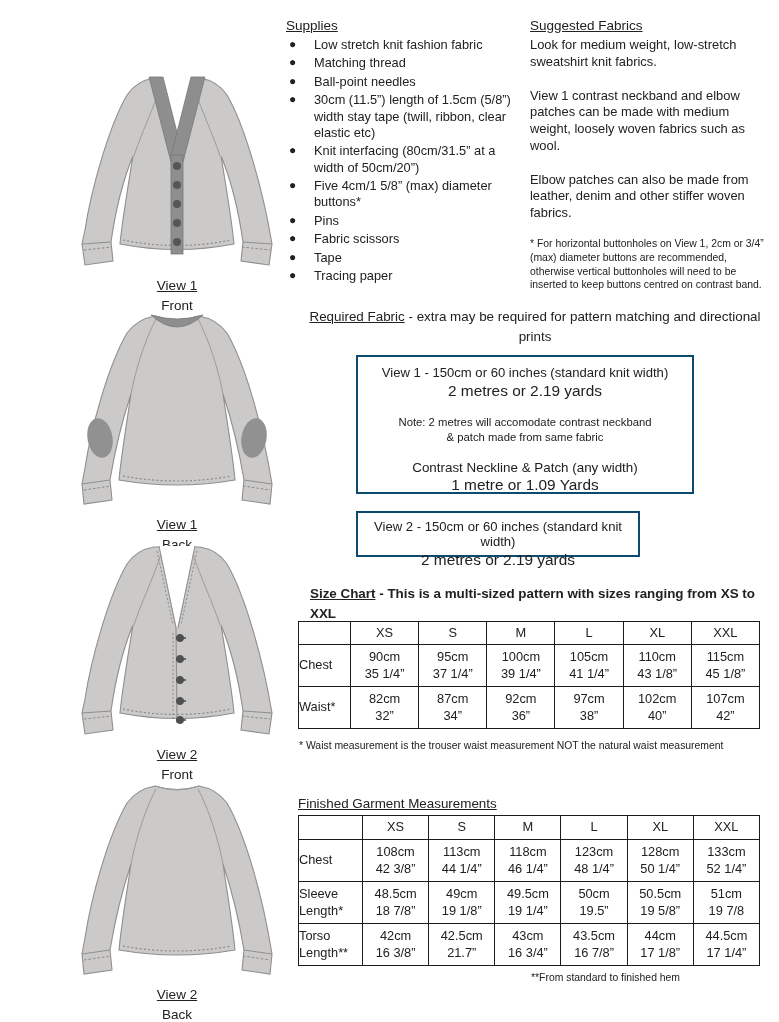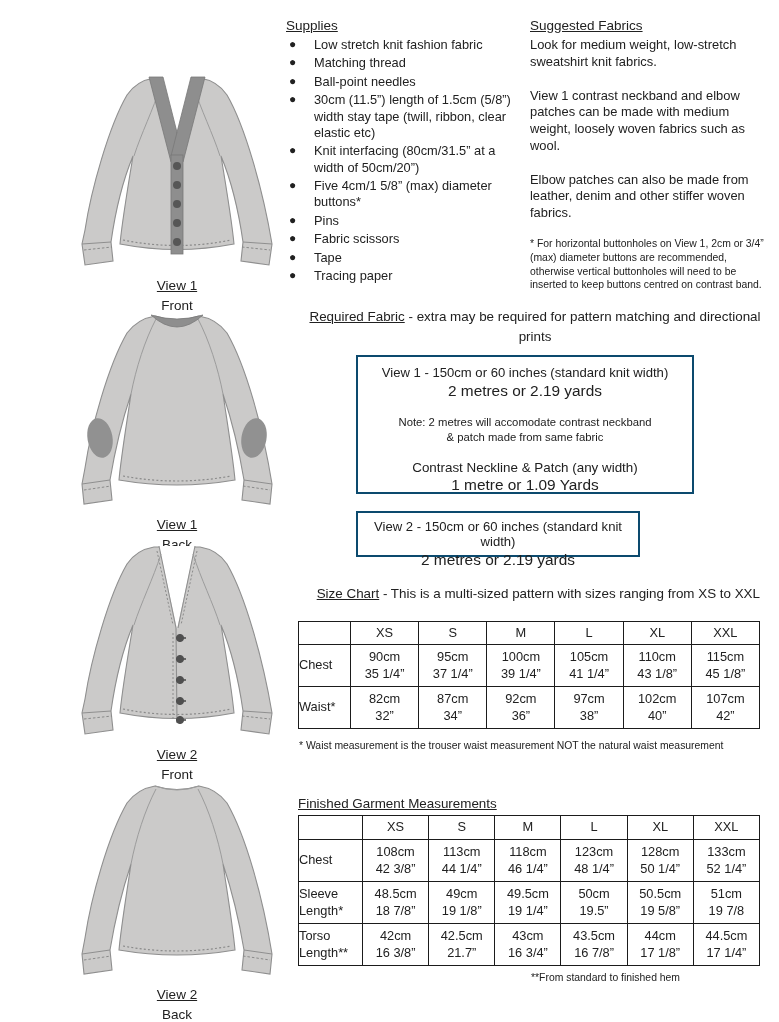--- a/index.html
+++ b/index.html
@@ -34,21 +34,21 @@
   .fab-box { border:2px solid #0c4a6e; text-align:center; background:#fff; }
   #box1 { left:356px; top:355px; width:338px; height:139px; padding-top:8px; }
   #box2 { left:356px; top:511px; width:284px; height:46px; padding-top:6px; }
   .bx-l1 { font-size:13.1px; }
   .bx-l2 { font-size:15.4px; margin-top:2px; }
   .bx-note { font-size:11.3px; line-height:1.35; margin-top:15px; }
   .bx-l3 { font-size:13.4px; margin-top:14px; }
   .bx-l4 { font-size:15.4px; margin-top:1px; }
 
   
-  .size-h { left:310px; top:584px; width:450px; text-align:right; font-size:13.4px; line-height:1.5; }
+  .size-h { left:310px; top:584px; width:450px; text-align:left; font-size:13.4px; line-height:1.5;font-weight:bold; }
   table { border-collapse:collapse; table-layout:fixed; }
   td,th { border:1.5px solid #1b1b1b; font-weight:normal; text-align:center; font-size:12.8px; line-height:1.3; padding:0; }
   .lbl-cell { text-align:left; }
   #size-table { left:298px; top:621px; width:462px; }
   #size-table th { height:23px; }
   #size-table td { height:42px; }
   #fin-table { left:298px; top:815px; width:462px; }
   #fin-table th { height:24px; }
   #fin-table td { height:42px; }
   .fin-h { left:298px; top:796px; width:462px; font-size:13.4px;text-decoration:underline; }

